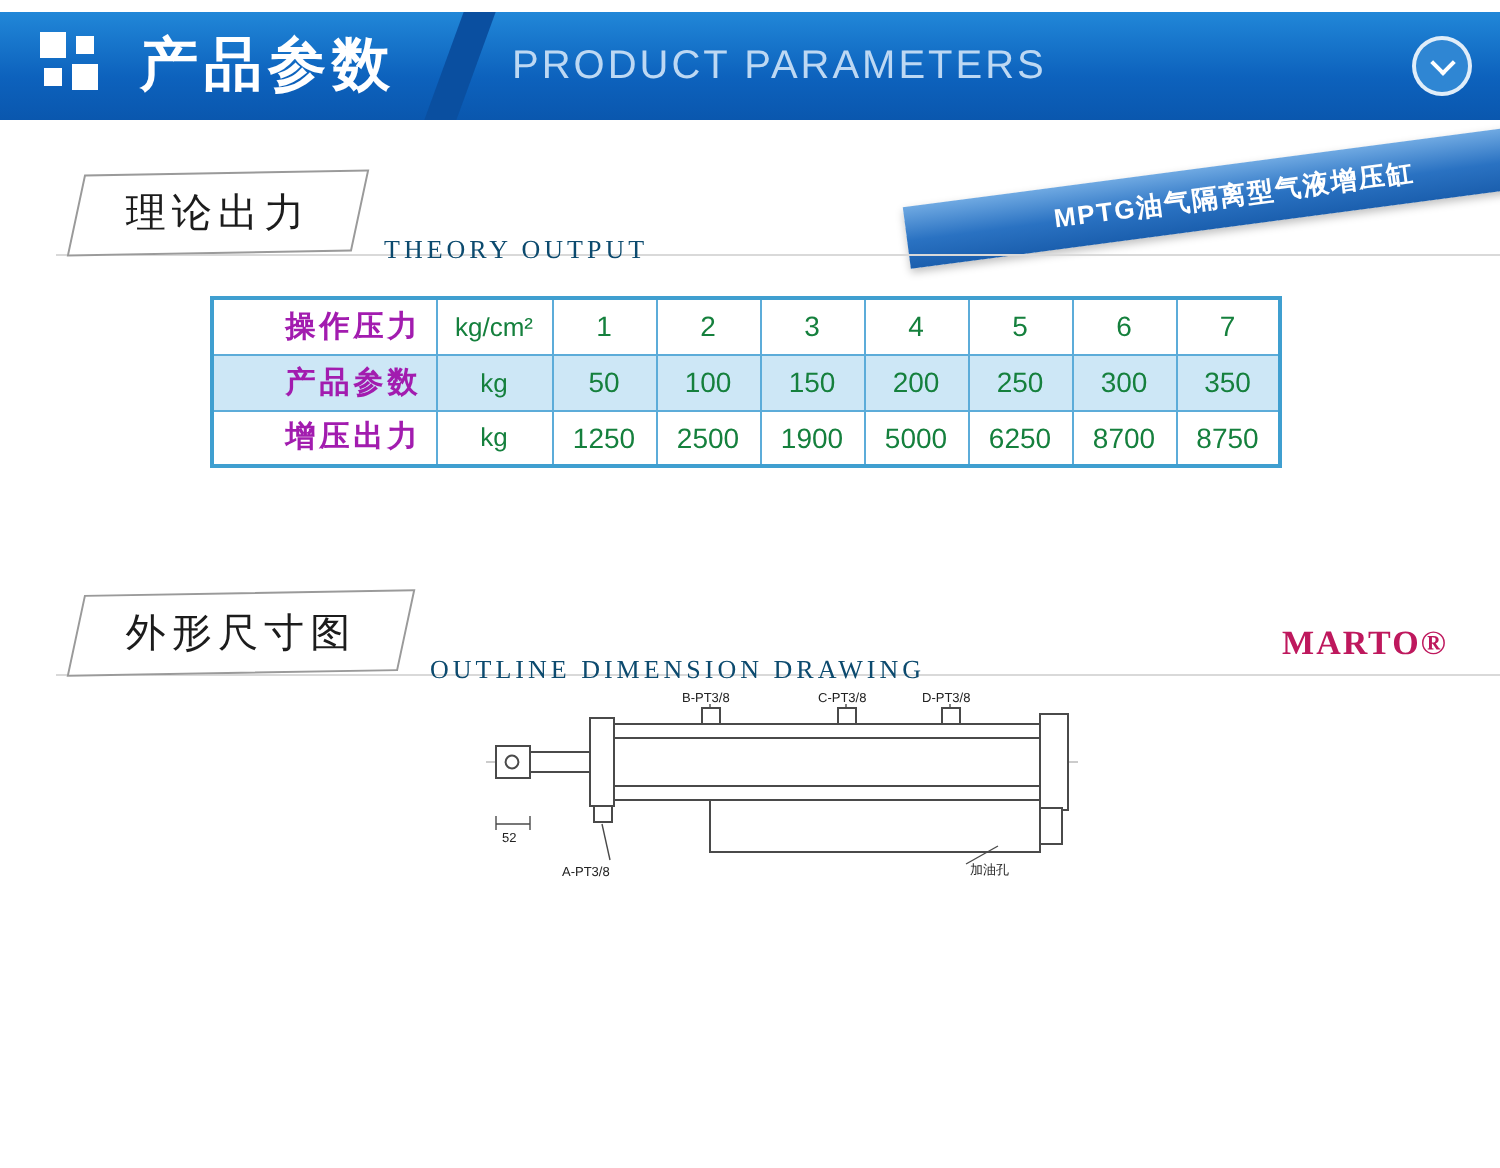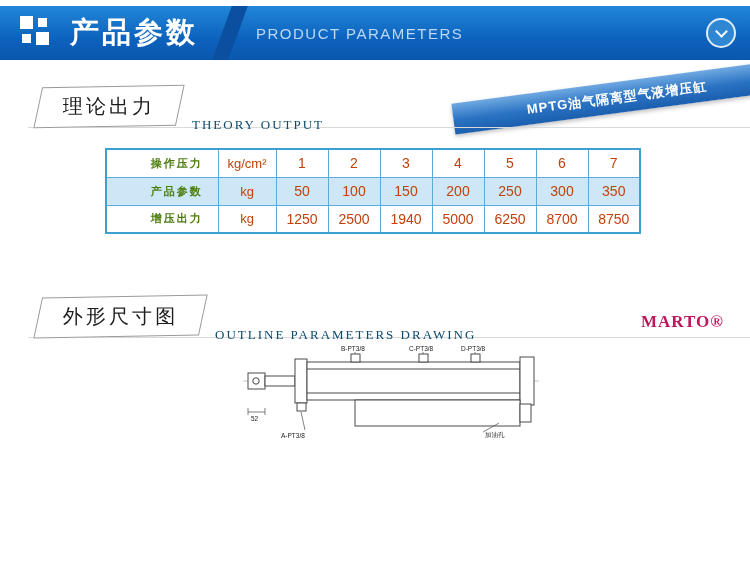--- a/index.html
+++ b/index.html
@@ -11,21 +11,21 @@
     background:linear-gradient(180deg,#2187d8 0%,#0d62bd 60%,#0a57ae 100%);
     display:flex; align-items:center; }
   .logo { position:relative; width:34px; height:34px; margin-left:20px; flex:0 0 auto; }
   .logo i { position:absolute; background:#fff; }
   .logo .s1 { left:0;  top:0;  width:13px; height:13px; }
   .logo .s2 { left:18px; top:2px; width:9px;  height:9px; }
   .logo .s3 { left:2px; top:18px; width:9px; height:9px; }
   .logo .s4 { left:16px; top:16px; width:13px; height:13px; }
   .hdr-title { color:#fff; font-size:29px; font-weight:bold; letter-spacing:3px; margin-left:16px; }
   .hdr-divider { width:16px; height:54px; background:#0a4fa0; transform:skewX(-20deg); margin-left:24px; }
-  .hdr-sub { color:#bdd8f3; font-size:15px; letter-spacing:1.5px; margin-left:18px;text-align:right; }
+  .hdr-sub { color:#bdd8f3; font-size:20px; letter-spacing:1.5px; margin-left:18px;text-align:right; }
   .hdr-btn { margin-left:auto; margin-right:14px; width:30px; height:30px; border-radius:50%;
     background:#2f86d3; border:2px solid rgba(255,255,255,.85);
     display:flex; align-items:center; justify-content:center; cursor:pointer; }
   .chev { width:9px; height:9px; border-right:2px solid #fff; border-bottom:2px solid #fff;
     transform:rotate(45deg); margin-top:-4px; }
 
   
   .ribbon { position:absolute; top:82px; right:-32px; width:330px; height:31px;
     background:linear-gradient(180deg,#6fa9e2 0%,#2a72c2 55%,#1b5fae 100%);
     transform:rotate(-7.5deg); display:flex; align-items:center; justify-content:center;
@@ -41,23 +41,23 @@
     font-size:20px; color:#1c1c1c; letter-spacing:3px; }
   .sec-en { font-family:"Liberation Serif","DejaVu Serif",serif; color:#0c4a6e;
     font-size:13px; letter-spacing:2px; margin-left:12px; position:relative; top:6px; }
   .brand { position:absolute; right:26px; font-family:"Liberation Serif","DejaVu Serif",serif;
     font-weight:bold; font-size:17px; color:#be185d; letter-spacing:1px; }
 
   
   .ptable { position:absolute; top:148px; left:105px; border-collapse:collapse;
     border:2px solid #3f9fd0; }
   .ptable td { border:1px solid #5cacd9; height:28px; text-align:center;
-    font-size:14px; color:#c2410c; padding:0 4px; background:#fff; }
+    font-size:14px; color:#15803d; padding:0 4px; background:#fff; }
   .ptable tr.alt td { background:#cde7f6; }
-  .ptable td.lbl { width:112px; font-size:11px; font-weight:bold; color:#4d7c0f; letter-spacing:2px;padding-left:33px; }
+  .ptable td.lbl { width:112px; font-size:15px; font-weight:bold; color:#a21caf; letter-spacing:2px;padding-left:33px; }
   .ptable td.unit { width:58px; font-size:13px; }
   .ptable td.val { width:52px; }
 
   
   .drawing { position:absolute; top:342px; left:145px; }
 </style>
 </head>
 <body>
 
 <div class="page">
@@ -109,35 +109,35 @@
         <td class="val">200</td>
         <td class="val">250</td>
         <td class="val">300</td>
         <td class="val">350</td>
       </tr>
       <tr>
         <td class="lbl">增压出力</td>
         <td class="unit">kg</td>
         <td class="val">1250</td>
         <td class="val">2500</td>
-        <td class="val">1940</td>
+        <td class="val">1900</td>
         <td class="val">5000</td>
         <td class="val">6250</td>
         <td class="val">8700</td>
         <td class="val">8750</td>
       </tr>
     </tbody>
   </table>
 
   <div class="rule" style="top:337px;"></div>
   <div class="sec-head" style="top:296px;">
     <span class="cn-frame">
       <span class="cn">外形尺寸图</span>
     </span>
-    <span class="sec-en">OUTLINE PARAMETERS DRAWING</span>
+    <span class="sec-en">OUTLINE DIMENSION DRAWING</span>
   </div>
   <div class="brand" style="top:312px;">MARTO®</div>
 
   <svg class="drawing" width="440" height="236" viewBox="0 0 440 236" xmlns="http://www.w3.org/2000/svg">
 
     <g stroke="#9a9a9a" stroke-width="0.6" stroke-dasharray="7 3 1.5 3">
       <line x1="98" y1="39" x2="394" y2="39"></line>
       <line x1="132" y1="156" x2="402" y2="156"></line>
       <line x1="64" y1="126" x2="64" y2="196"></line>
       <line x1="30" y1="161" x2="98" y2="161"></line>

